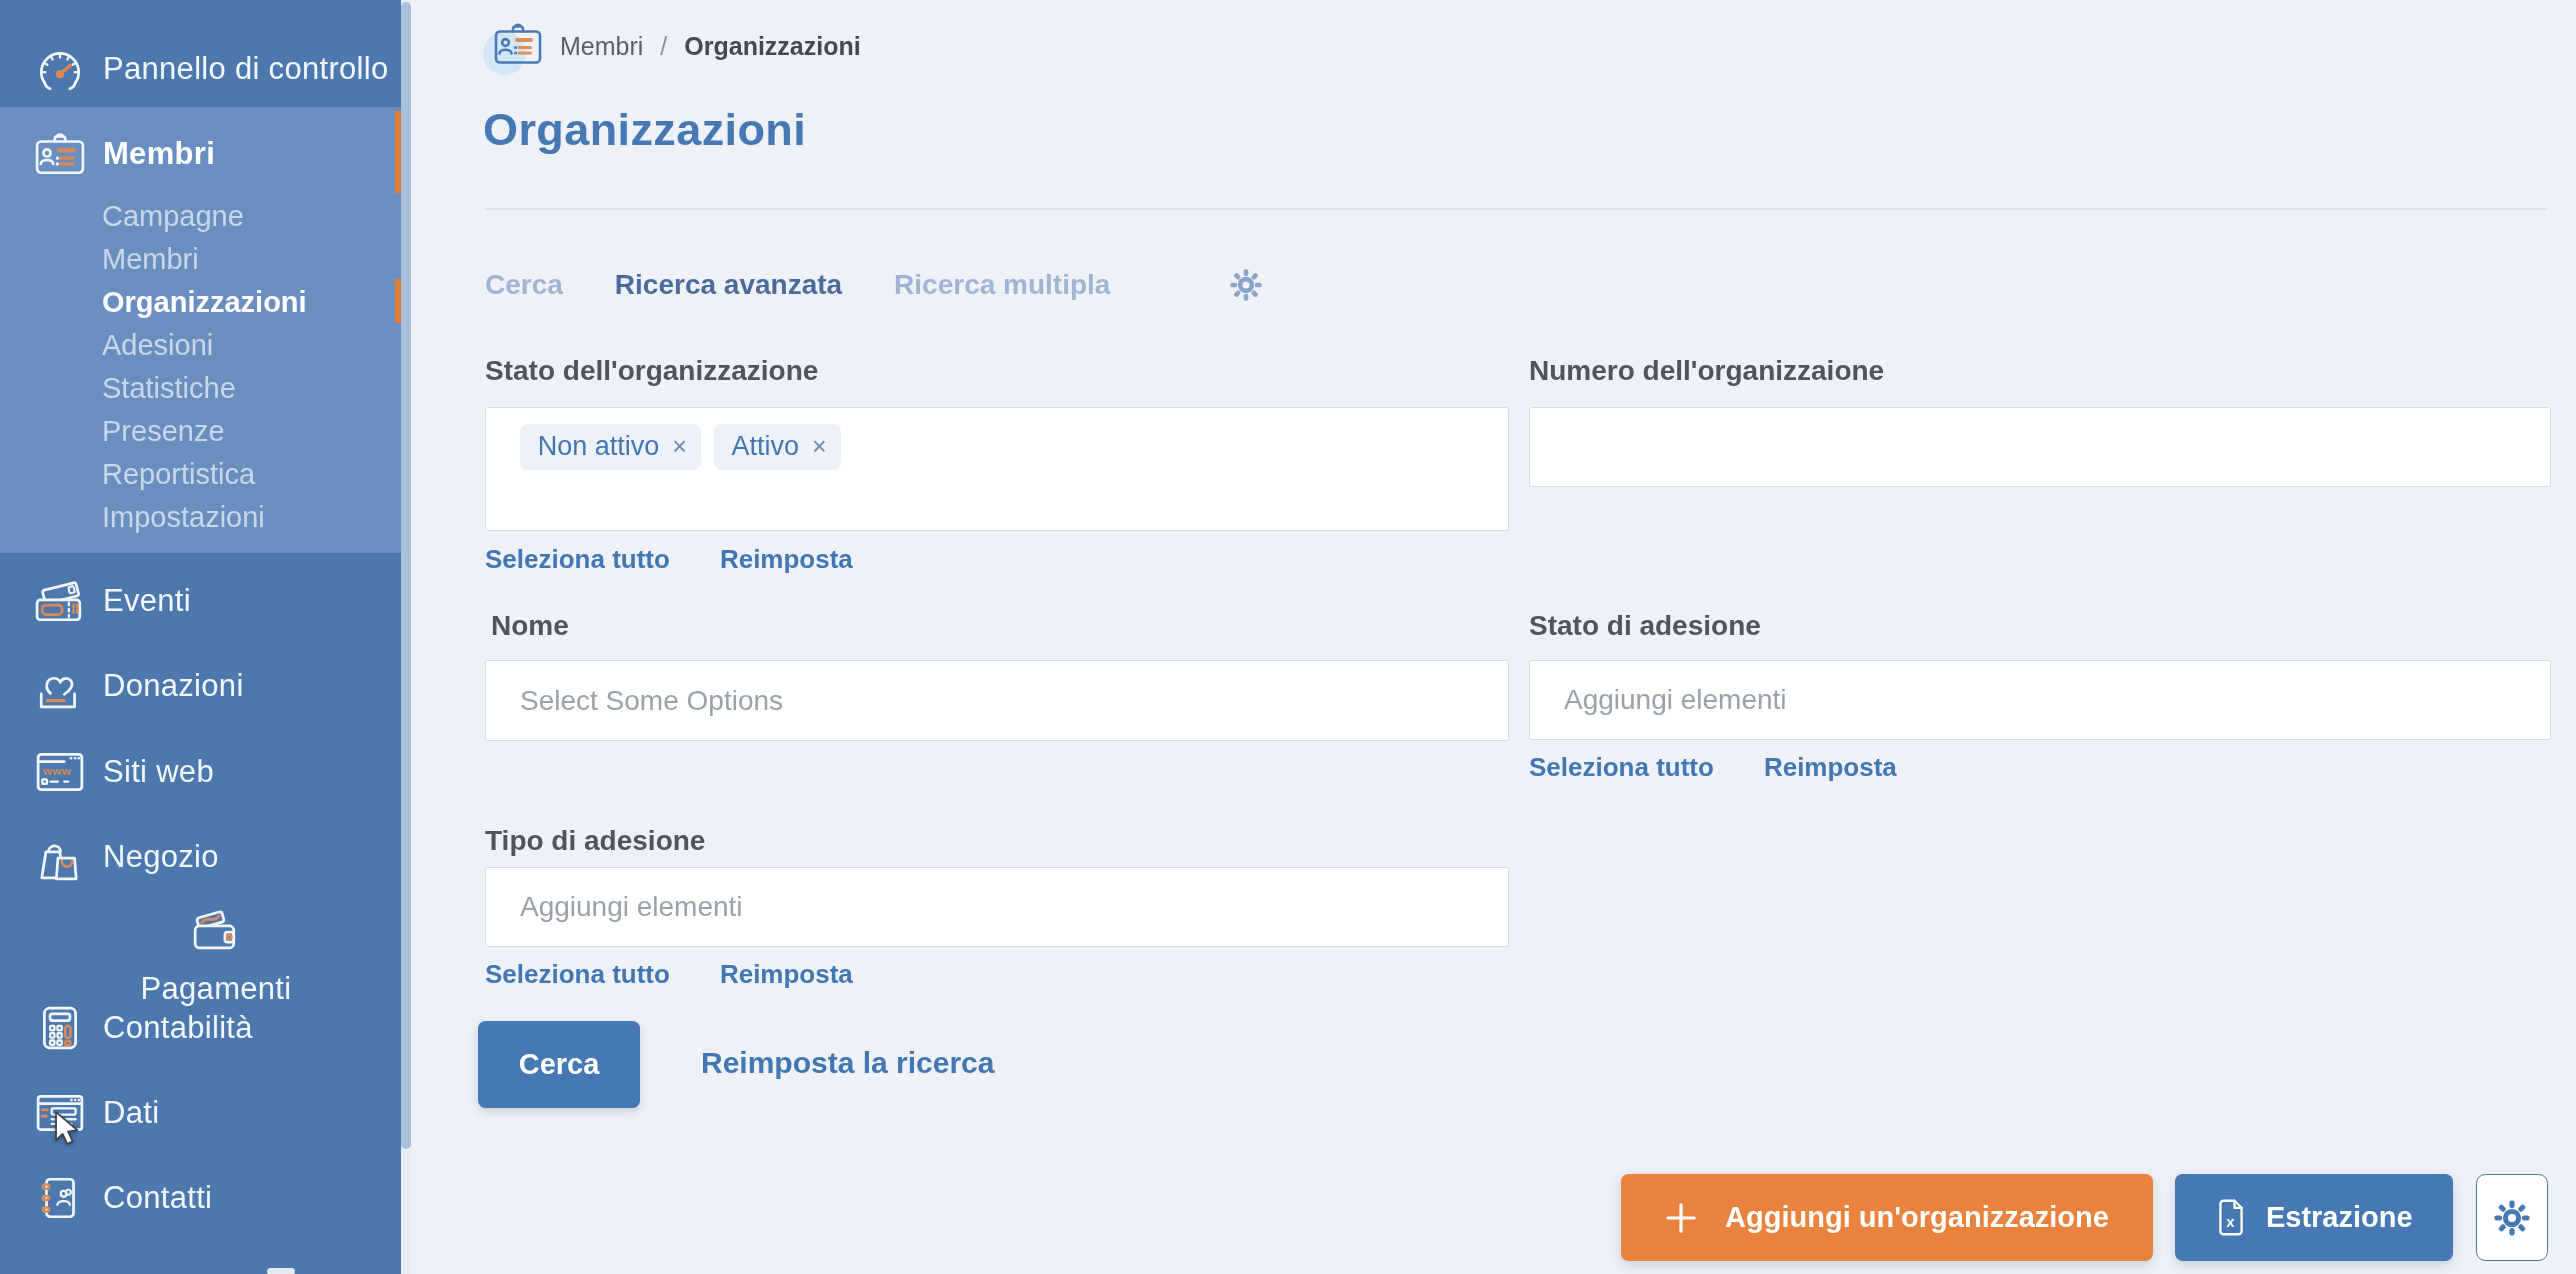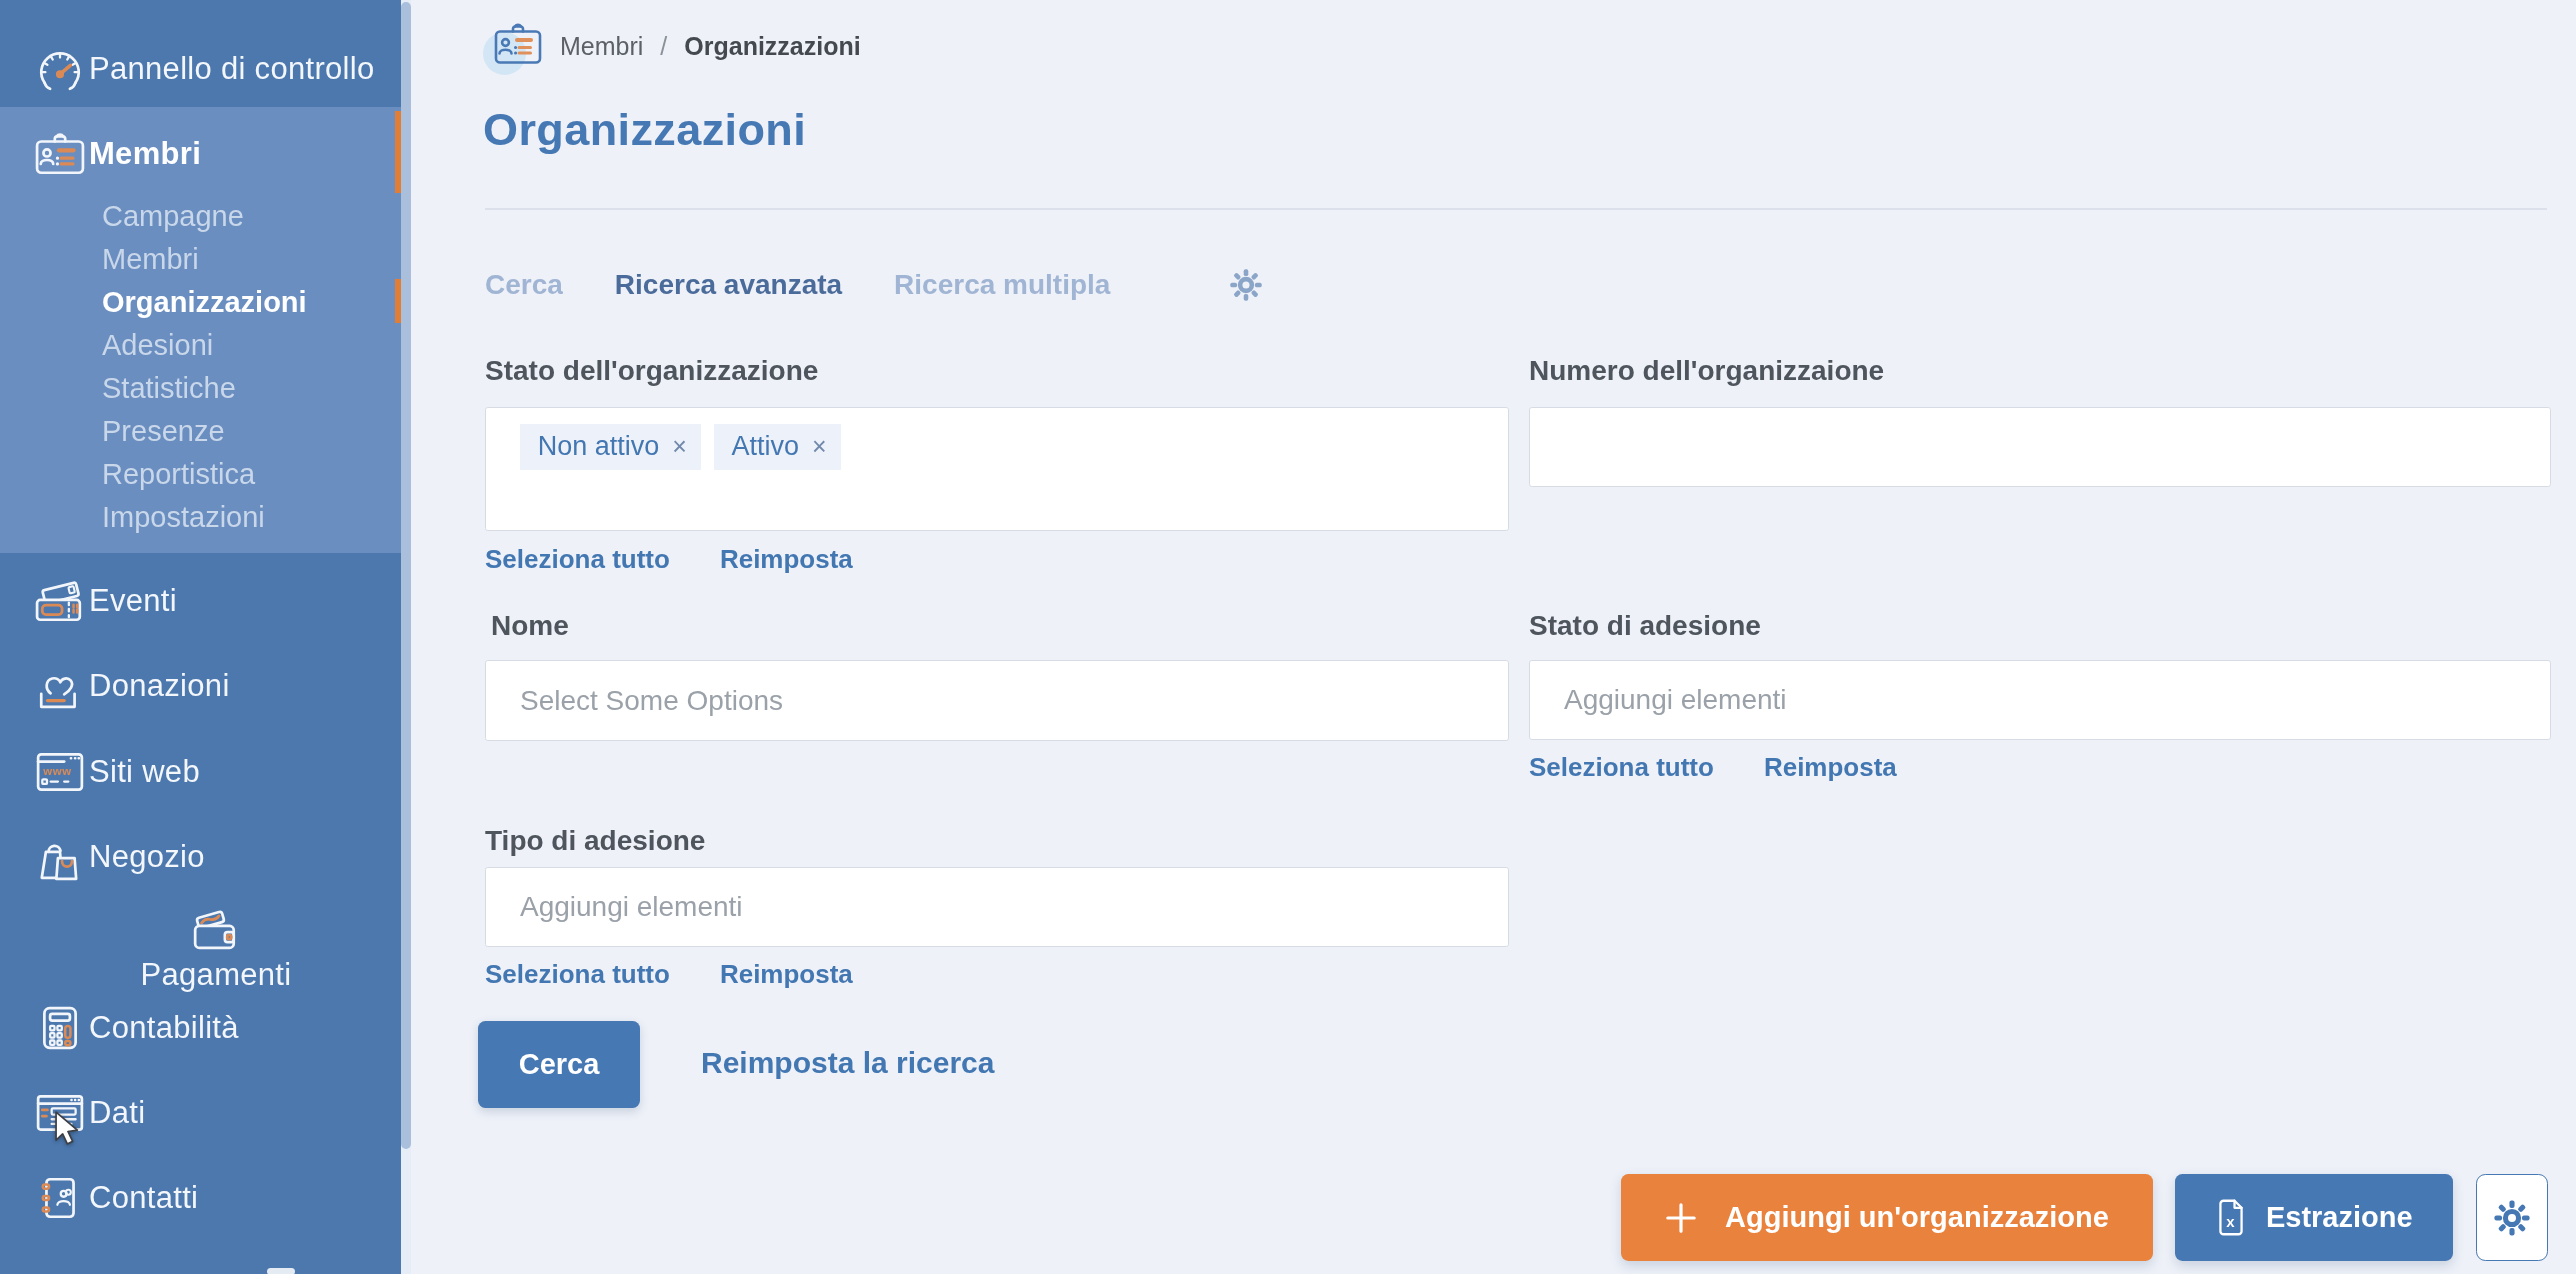--- a/index.html
+++ b/index.html
@@ -5,21 +5,21 @@
   html,body{margin:0;padding:0;}
   body{font-family:"Liberation Sans","DejaVu Sans",sans-serif;}
   #app{position:relative;width:2576px;height:1275px;background:#eef1f8;overflow:hidden;}
 
   
   #sidebar{position:absolute;left:0;top:0;width:411px;height:1275px;background:#4c78ae;overflow:hidden;}
   .sb-gutter{position:absolute;left:401px;top:0;width:10.2px;height:1275px;background:#e7edf6;}
   .sb-thumb{position:absolute;left:401px;top:1.9px;width:10.2px;height:1147px;background:#a9bfdc;border-radius:5.6px;}
   .sb-active-section{position:absolute;left:0;top:107px;width:401px;height:446px;background:#6b8ec0;}
   .sb-ind{position:absolute;left:395px;width:6.5px;background:#e07d36;}
-  .nav-row{position:absolute;left:31px;width:370px;height:86px;display:flex;align-items:center;cursor:pointer;}
+  .nav-row{position:absolute;left:31px;width:370px;height:86px;display:flex;align-items:center;gap:14px;cursor:pointer;}
   .nav-row .lbl{font-size:31px;color:#f3f7fb;letter-spacing:0.3px;white-space:nowrap;}
   .nav-row .lbl.bold{font-weight:700;color:#ffffff;}
   .nav-ico{width:58px;height:52px;flex:0 0 58px;display:flex;align-items:center;justify-content:center;}
   #submenu{position:absolute;left:102px;top:195px;margin:0;padding:0;list-style:none;}
   #submenu li{height:43px;line-height:43px;font-size:29px;color:#c9d7ea;cursor:pointer;white-space:nowrap;}
   #submenu li.on{color:#ffffff;font-weight:700;}
   .peek-bar{position:absolute;left:267px;top:1268px;width:28px;height:7.4px;border-radius:3.7px;background:rgba(255,255,255,.85);}
 
   
   #crumb{position:absolute;left:483px;top:18.6px;height:56px;display:flex;align-items:center;gap:17px;}
@@ -35,21 +35,21 @@
   
   #tabs{position:absolute;left:485px;top:263px;height:43px;display:flex;align-items:center;gap:52px;}
   .tab{font-size:28px;font-weight:600;color:#a0b4d4;cursor:pointer;white-space:nowrap;}
   .tab.on{color:#4b6c9b;font-weight:700;}
   .tab-gear{margin-left:67px;display:flex;align-items:center;cursor:pointer;}
 
   
   .flabel{position:absolute;font-size:28px;font-weight:600;color:#4e555d;white-space:nowrap;}
   .box{position:absolute;background:#fff;border:0.9px solid #d7dce4;border-radius:2.8px;box-sizing:border-box;}
   #tagbox{left:485px;top:407px;width:1024px;height:124px;padding:16px 0 0 34px;display:flex;align-items:flex-start;gap:13px;cursor:text;}
-  .tag{display:flex;align-items:center;gap:13px;background:#edf1f9;border-radius:0;padding:6.5px 14px 8.4px 17.7px;font-size:27px;color:#4377b2;cursor:default;}
+  .tag{display:flex;align-items:center;gap:13px;background:#edf1f9;border-radius:8px;padding:6.5px 14px 8.4px 17.7px;font-size:27px;color:#4377b2;cursor:default;}
   .tag .x{font-size:25px;color:#7189ab;cursor:pointer;line-height:1;}
   .txtinput{position:absolute;background:#fff;border:0.9px solid #d7dce4;border-radius:2.8px;box-sizing:border-box;font-size:28px;color:#3c434b;padding:0 0 0 34px;outline:none;font-family:inherit;}
   .txtinput::placeholder{color:#9aa1a9;opacity:1;}
   .linkrow{position:absolute;display:flex;gap:50px;}
   .linkrow span{font-size:26px;font-weight:700;color:#4377b2;cursor:pointer;white-space:nowrap;}
   #searchbtn{position:absolute;left:478px;top:1021px;width:162px;height:87px;background:#4678b3;border:none;border-radius:7.4px;color:#fff;font-size:29px;font-weight:600;font-family:inherit;cursor:pointer;box-shadow:0 3.7px 9.3px rgba(40,70,110,.18);}
   #resetsearch{position:absolute;left:701px;top:1046px;font-size:30px;font-weight:600;color:#4377b2;cursor:pointer;}
 
   
   .bigbtn{position:absolute;top:1174px;height:87px;border:none;border-radius:7.4px;display:flex;align-items:center;justify-content:center;gap:28px;color:#fff;font-size:29px;font-weight:600;font-family:inherit;cursor:pointer;box-shadow:0 4.7px 11.2px rgba(40,70,110,.18);}

